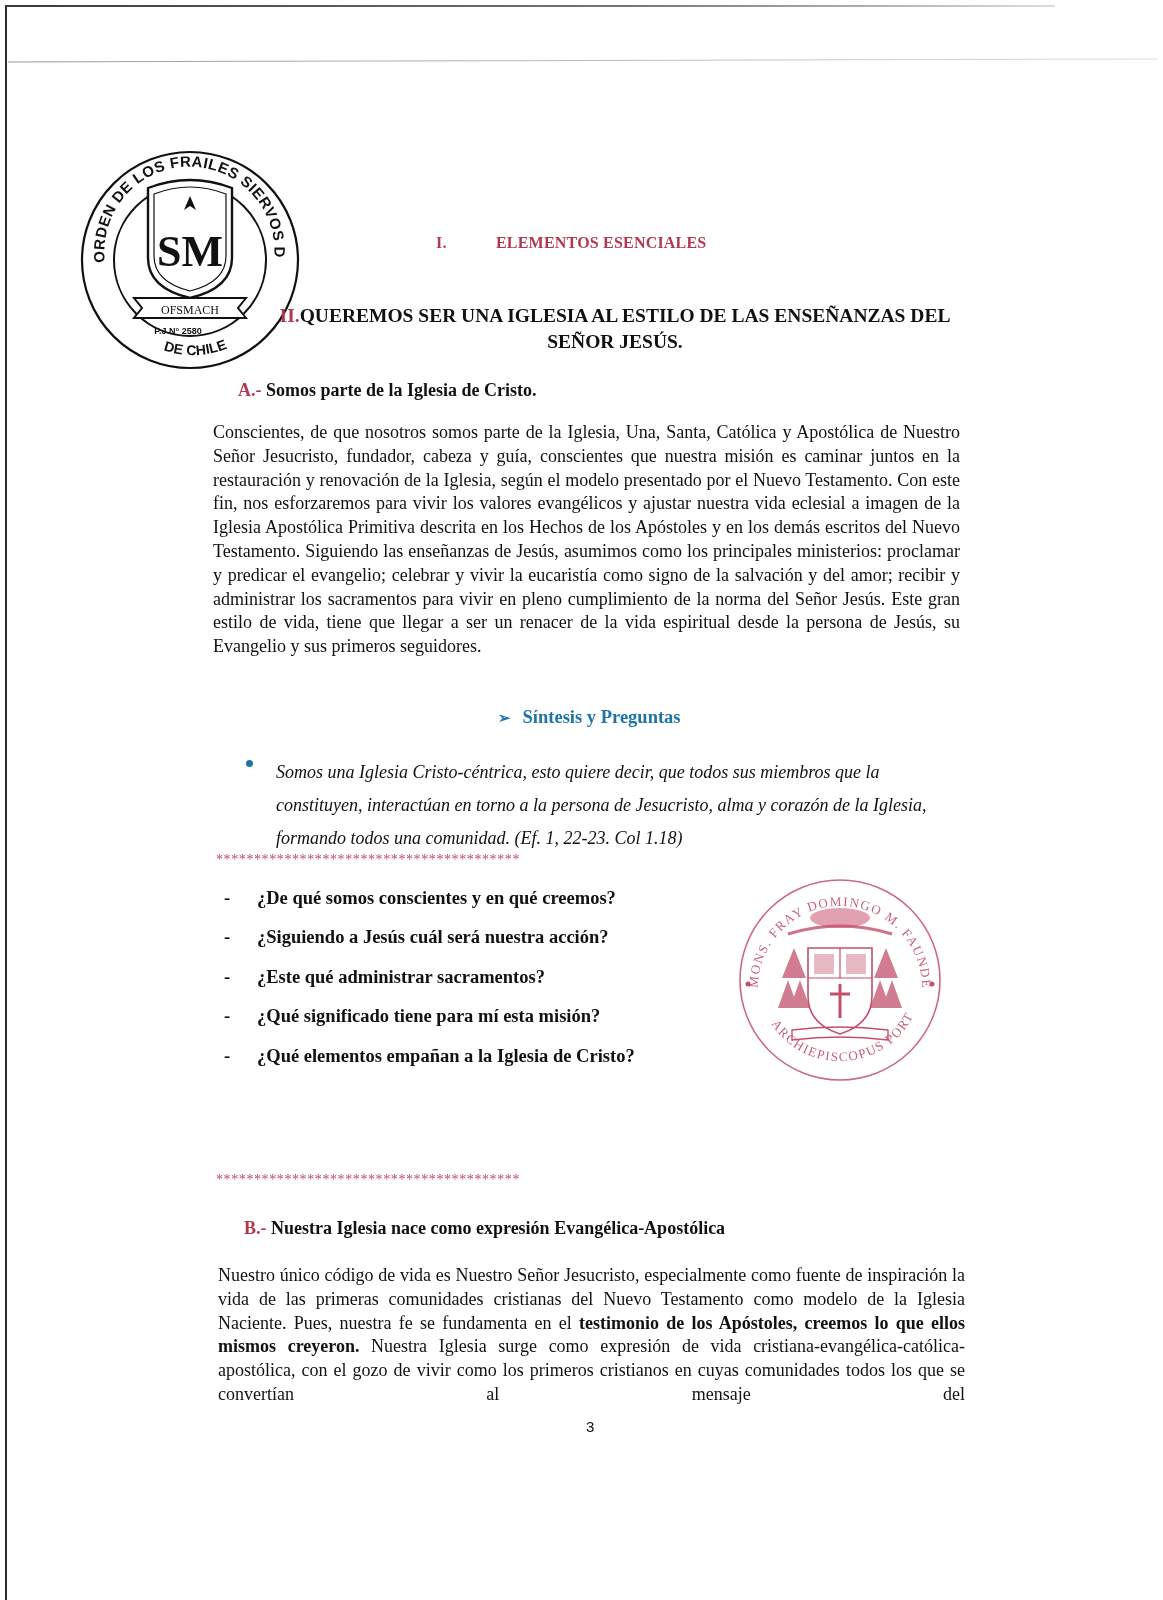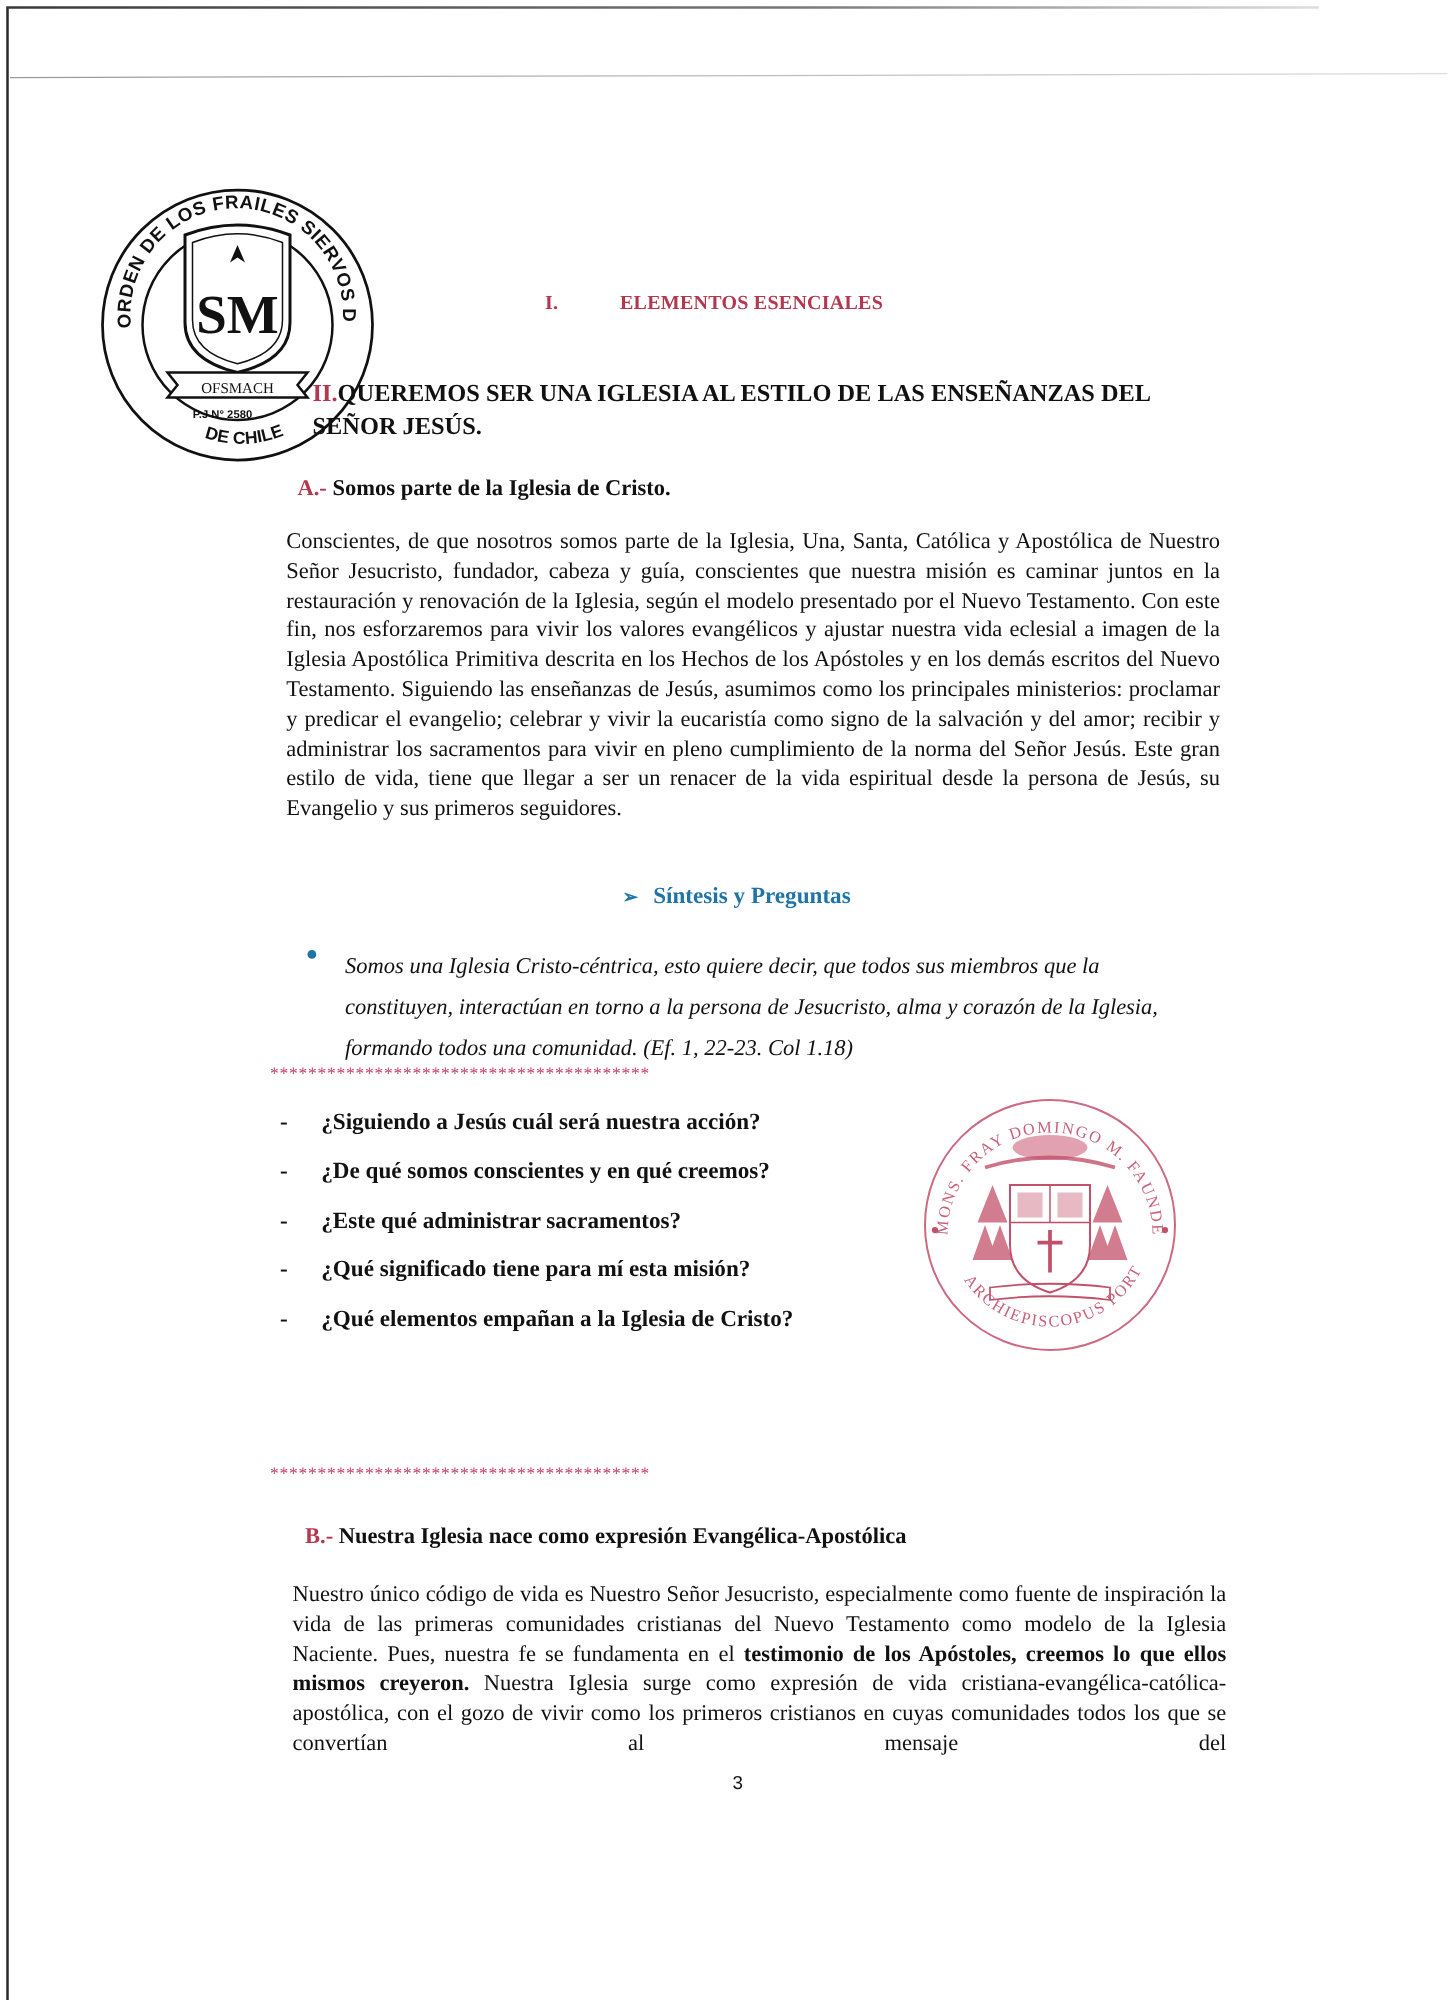--- a/index.html
+++ b/index.html
@@ -10,29 +10,29 @@
   .scan-border-left { position: absolute; left: 5px; top: 6px; width: 2px; height: 1594px; background: #2a2a2a; }
   .scan-border-top { position: absolute; left: 5px; top: 5px; width: 1050px; height: 2px; background: linear-gradient(to right, #3a3a3a, #777 60%, #ddd); }
   .scan-line-2 { position: absolute; left: 8px; top: 60px; width: 1150px; height: 1px; background: linear-gradient(to right, #999, #bbb 50%, #ddd); transform: rotate(-0.15deg); }
 
   .seal-left { position: absolute; left: 68px; top: 148px; width: 244px; height: 226px; }
   .seal-right { position: absolute; left: 728px; top: 878px; width: 224px; height: 204px; }
 
   .abs { position: absolute; }
   .section-title { left: 436px; top: 234px; font-size: 16px; font-weight: bold; color: #b3384f; letter-spacing: 0.2px; }
   .section-title .num { display: inline-block; width: 60px; }
-  .chapter-title { left: 250px; top: 303px; width: 730px; font-size: 19.5px; font-weight: bold; line-height: 26px; color: #111; }
+  .chapter-title { left: 250px; top: 303px; width: 730px; text-align: center; font-size: 19.5px; font-weight: bold; line-height: 26px; color: #111; }
   .chapter-title .roman { color: #b3384f; }
 
   .subhead { font-size: 18px; font-weight: bold; color: #111; }
   .subhead .letter { color: #b3384f; }
   .subhead-a { left: 238px; top: 380px; }
   .subhead-b { left: 244px; top: 1218px; }
 
-  .para { font-size: 18px; line-height: 23.8px; text-align: justify; text-align-last: left; color: #111; margin-left: 16px; }
+  .para { font-size: 18px; line-height: 23.8px; text-align: justify; text-align-last: left; color: #111; }
   .para-a { left: 213px; top: 421px; width: 747px; }
   .para-b { left: 218px; top: 1264px; width: 747px; text-align-last: justify; }
   .para b { font-weight: bold; }
 
   .synth { left: 498px; top: 707px; font-size: 18.5px; font-weight: bold; color: #1f74a6; }
   .synth .arrow { display: inline-block; margin-right: 12px; font-size: 15px; }
 
   .bullet-wrap { left: 246px; top: 756px; width: 720px; }
   .bullet-dot { position: absolute; left: 0; top: 4px; width: 7px; height: 7px; border-radius: 50%; background: #1f74a6; }
   .bullet-text { margin-left: 30px; font-size: 18px; line-height: 33px; font-style: italic; color: #111; }
@@ -99,22 +99,22 @@
   <span class="arrow">➢</span><span>Síntesis y Preguntas</span>
 </div>
 <div class="abs bullet-wrap">
   <span class="bullet-dot"></span>
   <div class="bullet-text">Somos una Iglesia Cristo-céntrica, esto quiere decir, que todos sus miembros que la constituyen, interactúan en torno a la persona de Jesucristo, alma y corazón de la Iglesia, formando todos una comunidad. (Ef. 1, 22-23. Col 1.18)</div>
 </div>
 
 <div class="abs stars stars-1">****************************************</div>
 
 <ul class="abs q-list">
+  <li class="q-item"><span class="dash">-</span><span>¿De qué somos conscientes y en qué creemos?</span></li>
   <li class="q-item"><span class="dash">-</span><span>¿Siguiendo a Jesús cuál será nuestra acción?</span></li>
-  <li class="q-item"><span class="dash">-</span><span>¿De qué somos conscientes y en qué creemos?</span></li>
   <li class="q-item"><span class="dash">-</span><span>¿Este qué administrar sacramentos?</span></li>
   <li class="q-item"><span class="dash">-</span><span>¿Qué significado tiene para mí esta misión?</span></li>
   <li class="q-item"><span class="dash">-</span><span>¿Qué elementos empañan a la Iglesia de Cristo?</span></li>
 </ul>
 
 <div class="seal-right">
   <svg width="224" height="204" viewBox="0 0 224 204">
     <defs>
       <path id="arcTop2" d="M 30 110 A 82 82 0 1 1 194 110"></path>
       <path id="arcBottom2" d="M 36 132 A 82 82 0 0 0 188 132"></path>

